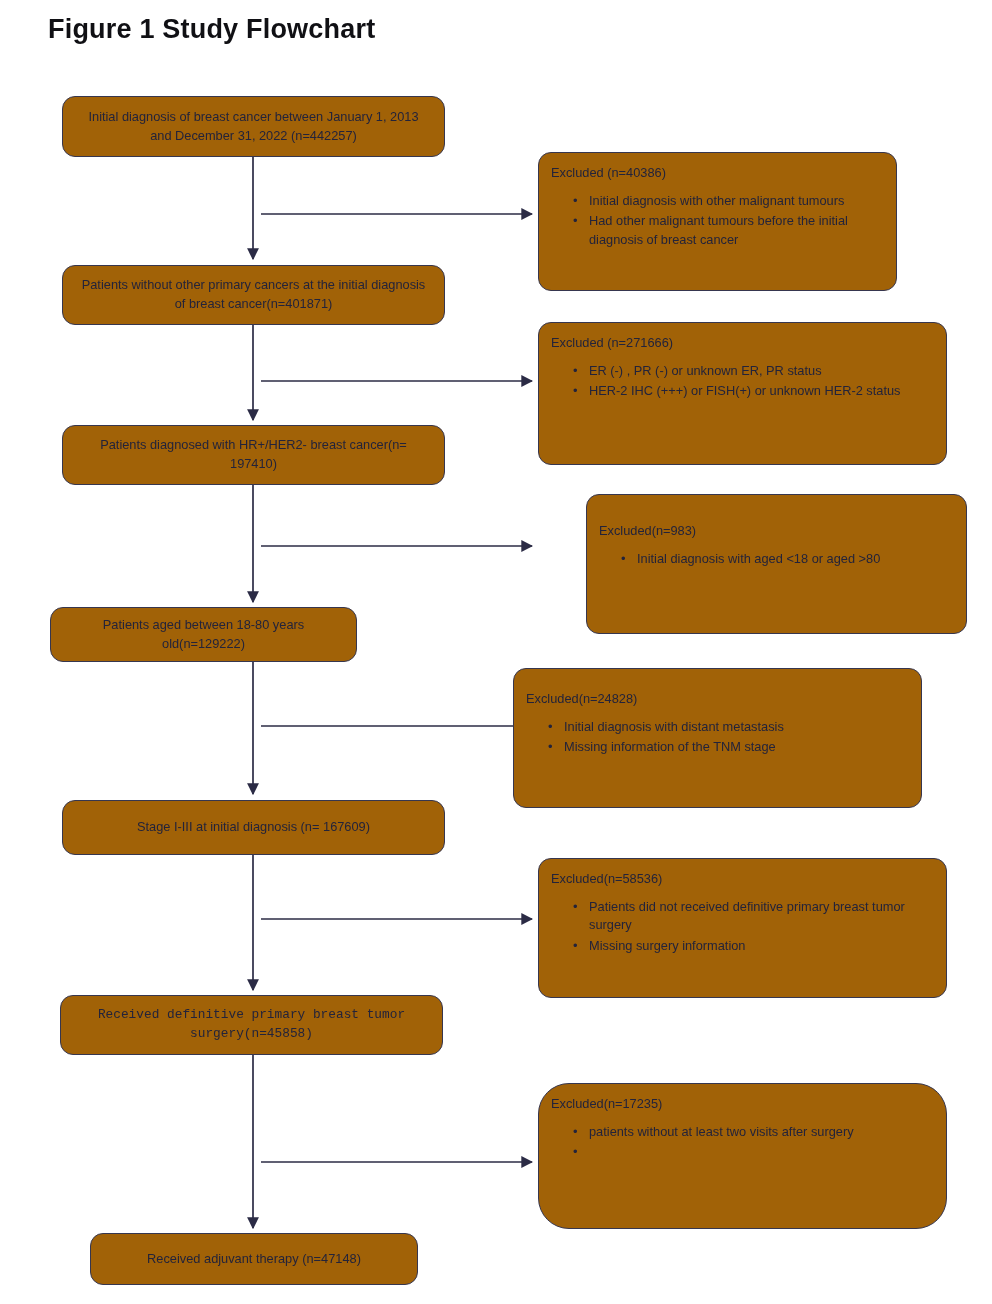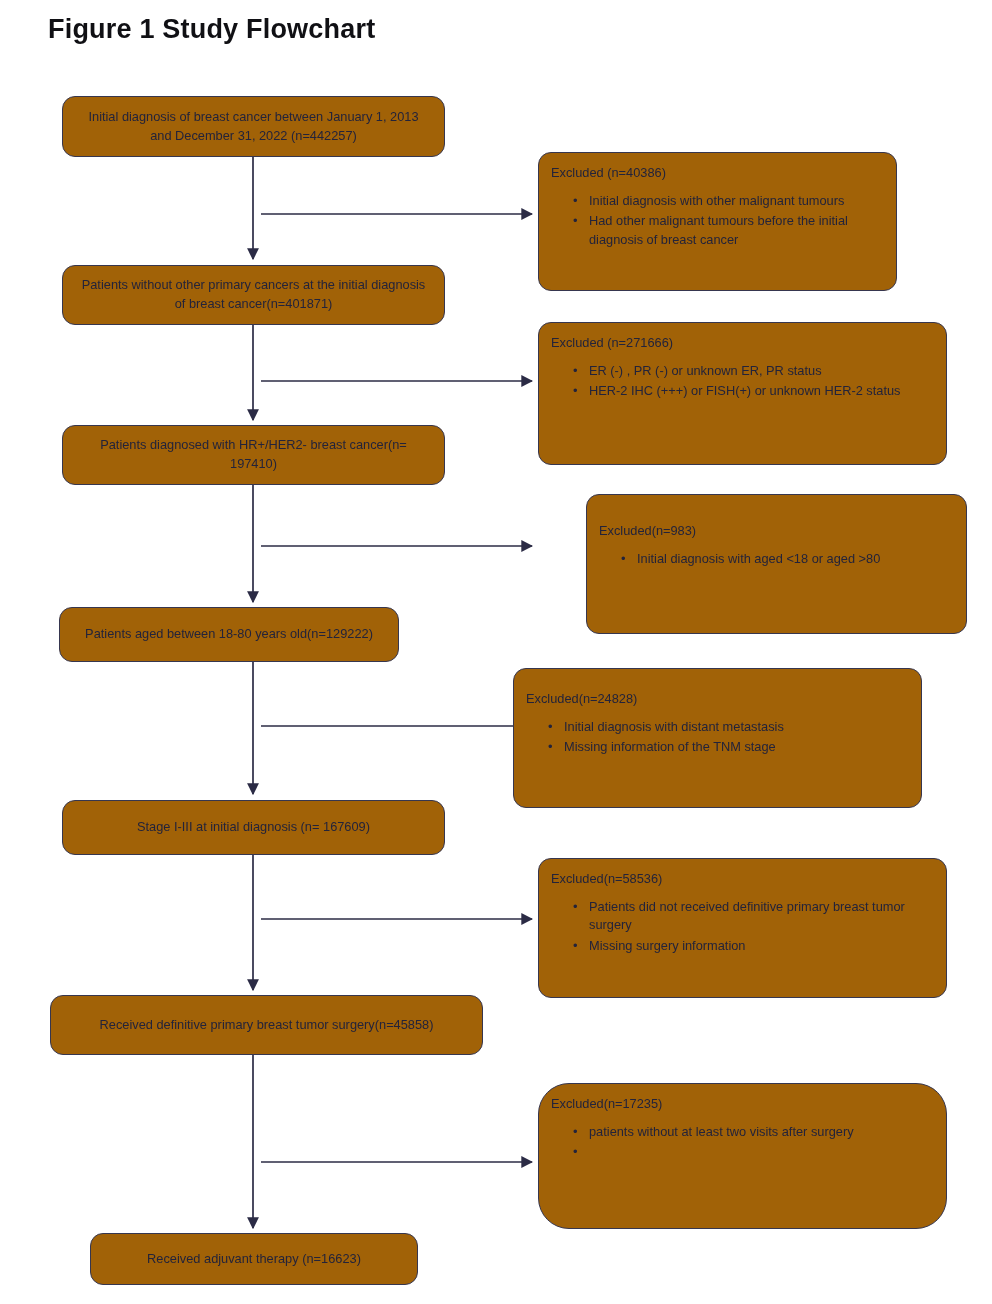--- a/index.html
+++ b/index.html
@@ -99,34 +99,34 @@
   </div>
 
   <div class="node main-node" style="left:62px;top:265px;width:383px;height:60px;">
     <span>Patients without other primary cancers  at the initial diagnosis of breast cancer(n=401871)</span>
   </div>
 
   <div class="node main-node" style="left:62px;top:425px;width:383px;height:60px;">
     <span>Patients diagnosed with HR+/HER2- breast cancer(n= 197410)</span>
   </div>
 
-  <div class="node main-node" style="left:59px;top:607px;width:340px;height:55px;align-items:center;">
+  <div class="node main-node" style="left:50px;top:607px;width:307px;height:55px;align-items:center;">
     <span>Patients aged between 18-80 years old(n=129222)</span>
   </div>
 
   <div class="node main-node" style="left:62px;top:800px;width:383px;height:55px;">
     <span>Stage I-III at initial diagnosis (n= 167609)</span>
   </div>
 
-  <div class="node main-node" style="left:50px;top:995px;width:433px;height:60px;">
+  <div class="node main-node" style="left:60px;top:995px;width:383px;height:60px;font-family:Liberation Mono, monospace;">
     <span>Received definitive primary breast tumor surgery(n=45858)</span>
   </div>
 
   <div class="node main-node" style="left:90px;top:1233px;width:328px;height:52px;">
-    <span>Received adjuvant therapy  (n=16623)</span>
+    <span>Received adjuvant therapy  (n=47148)</span>
   </div>
 
   <div class="node excl-node" style="left:538px;top:152px;width:359px;height:139px;">
     <div class="excl-head">Excluded (n=40386)</div>
     <ul class="excl-list">
       <li><span class="bullet">•</span><span>Initial diagnosis with other malignant tumours</span></li>
       <li><span class="bullet">•</span><span>Had other malignant tumours before the initial diagnosis of breast cancer</span></li>
     </ul>
   </div>
 

